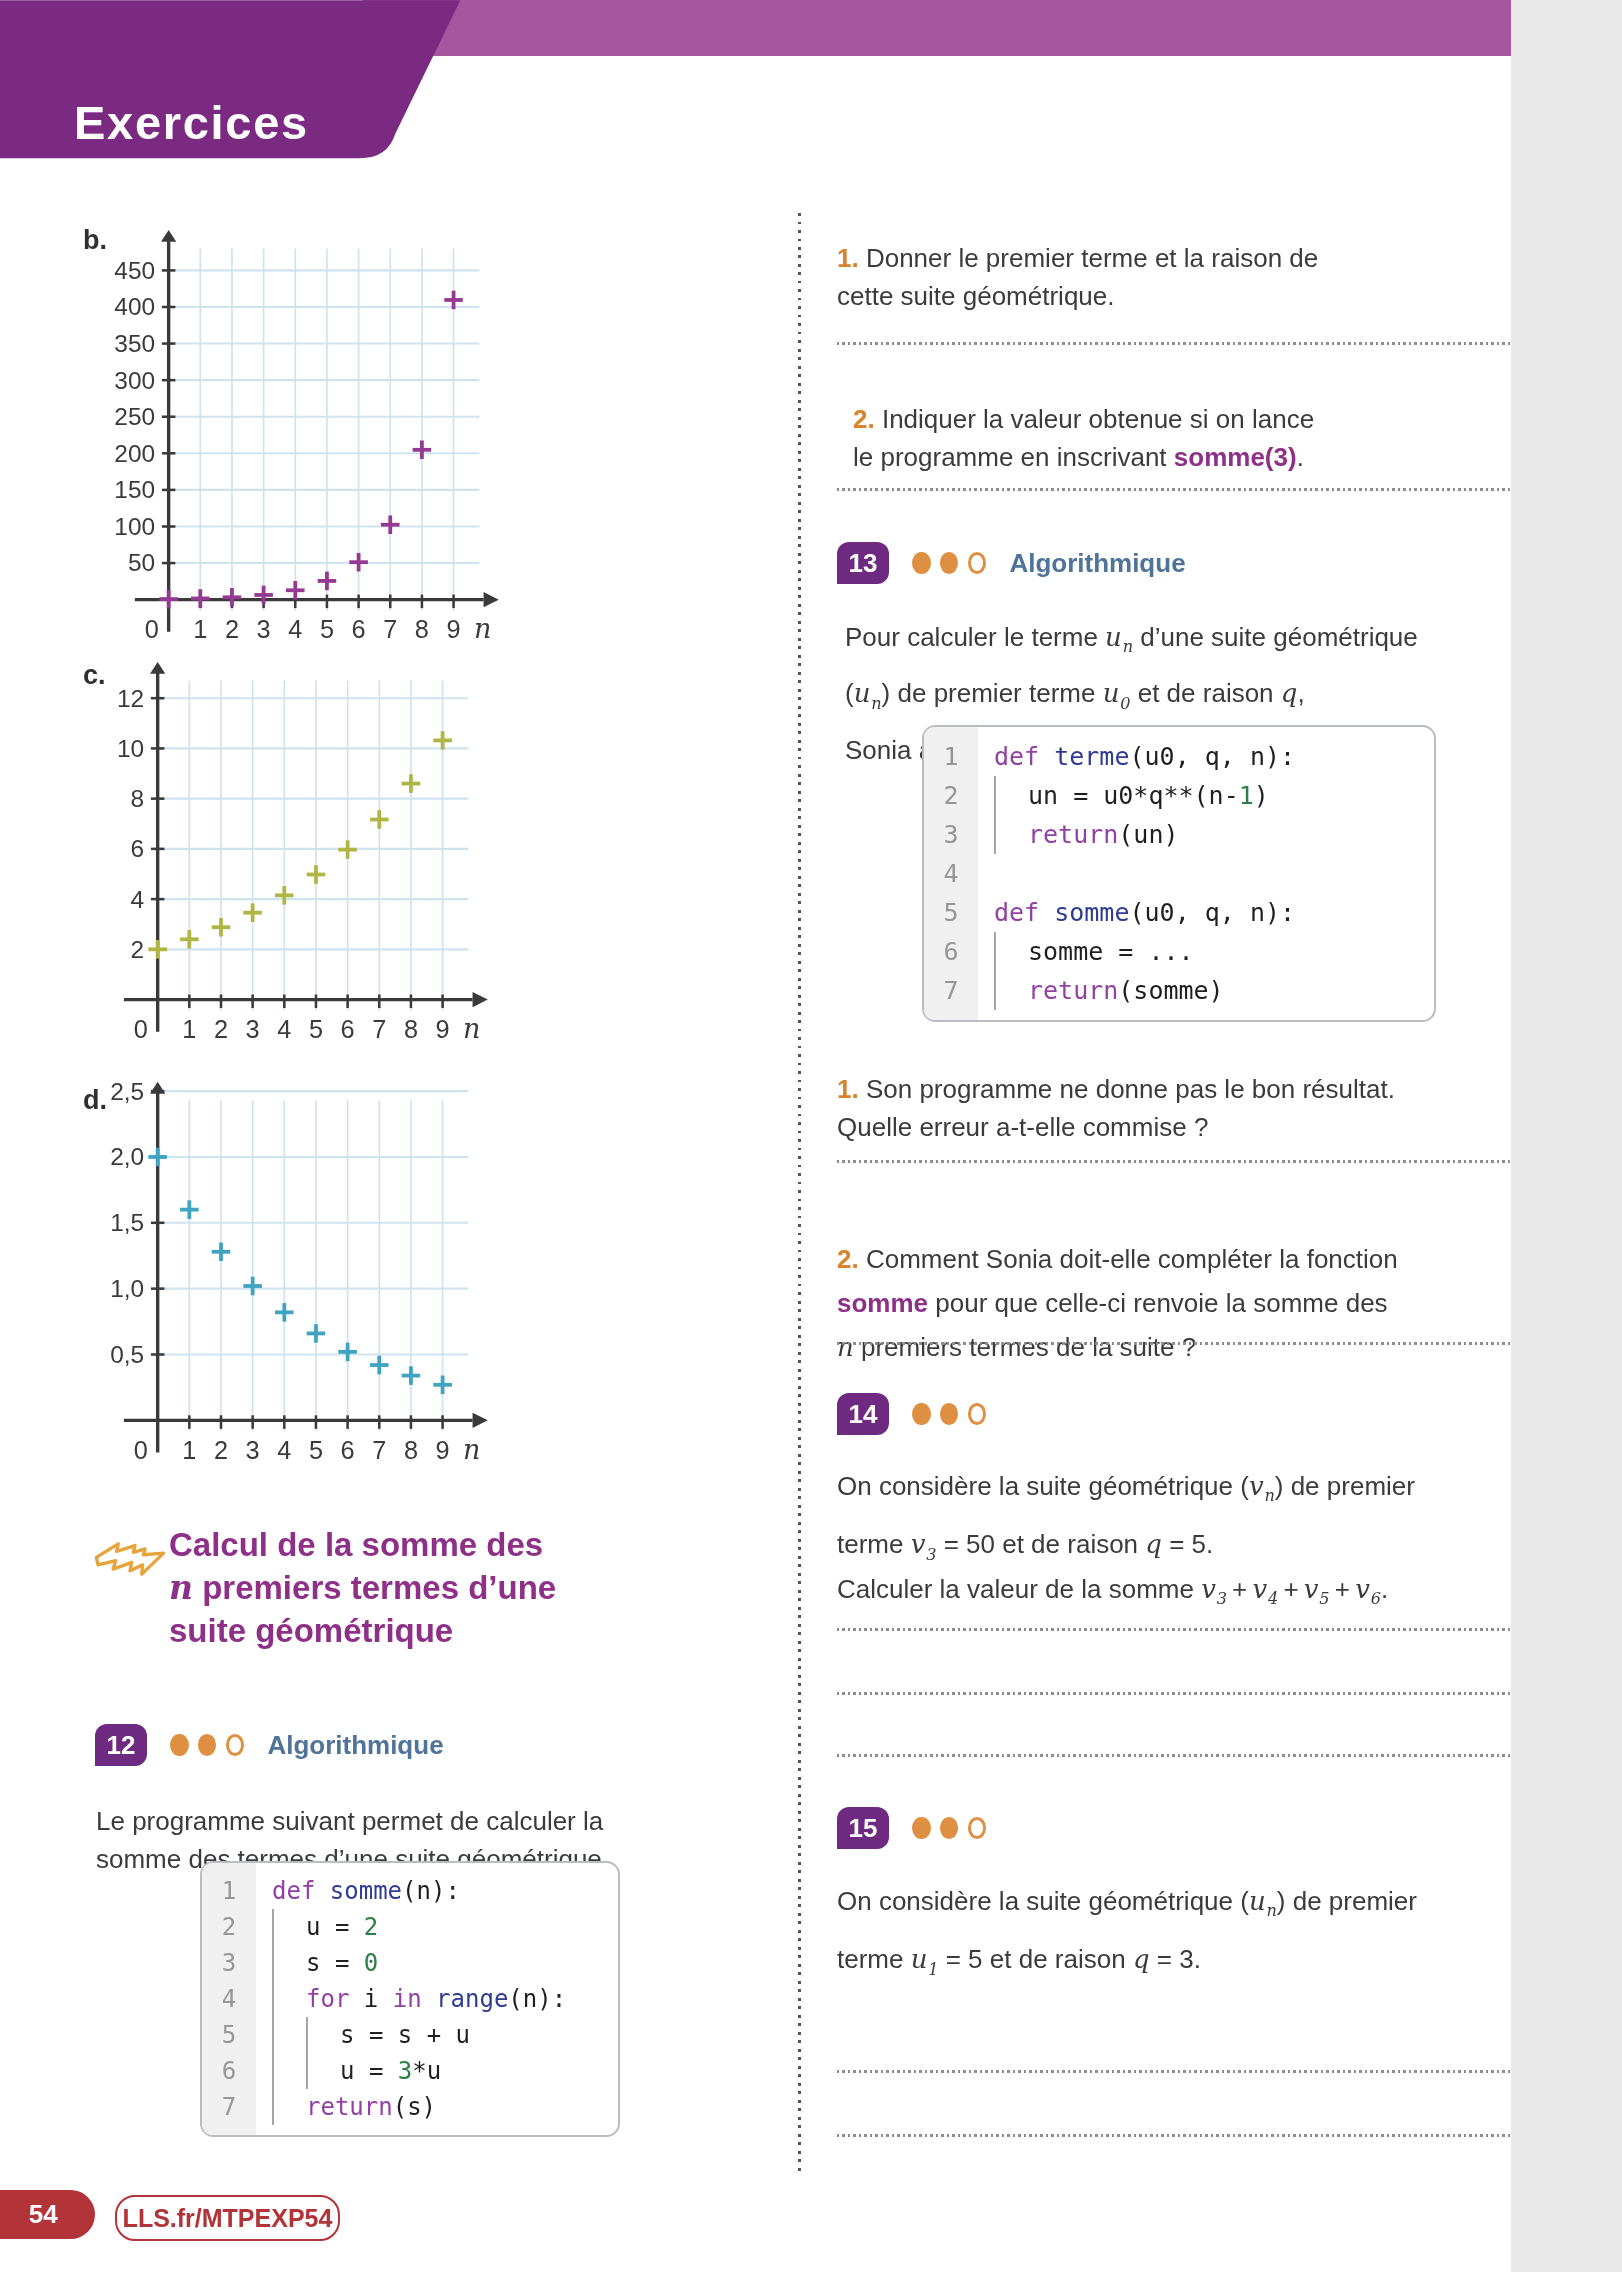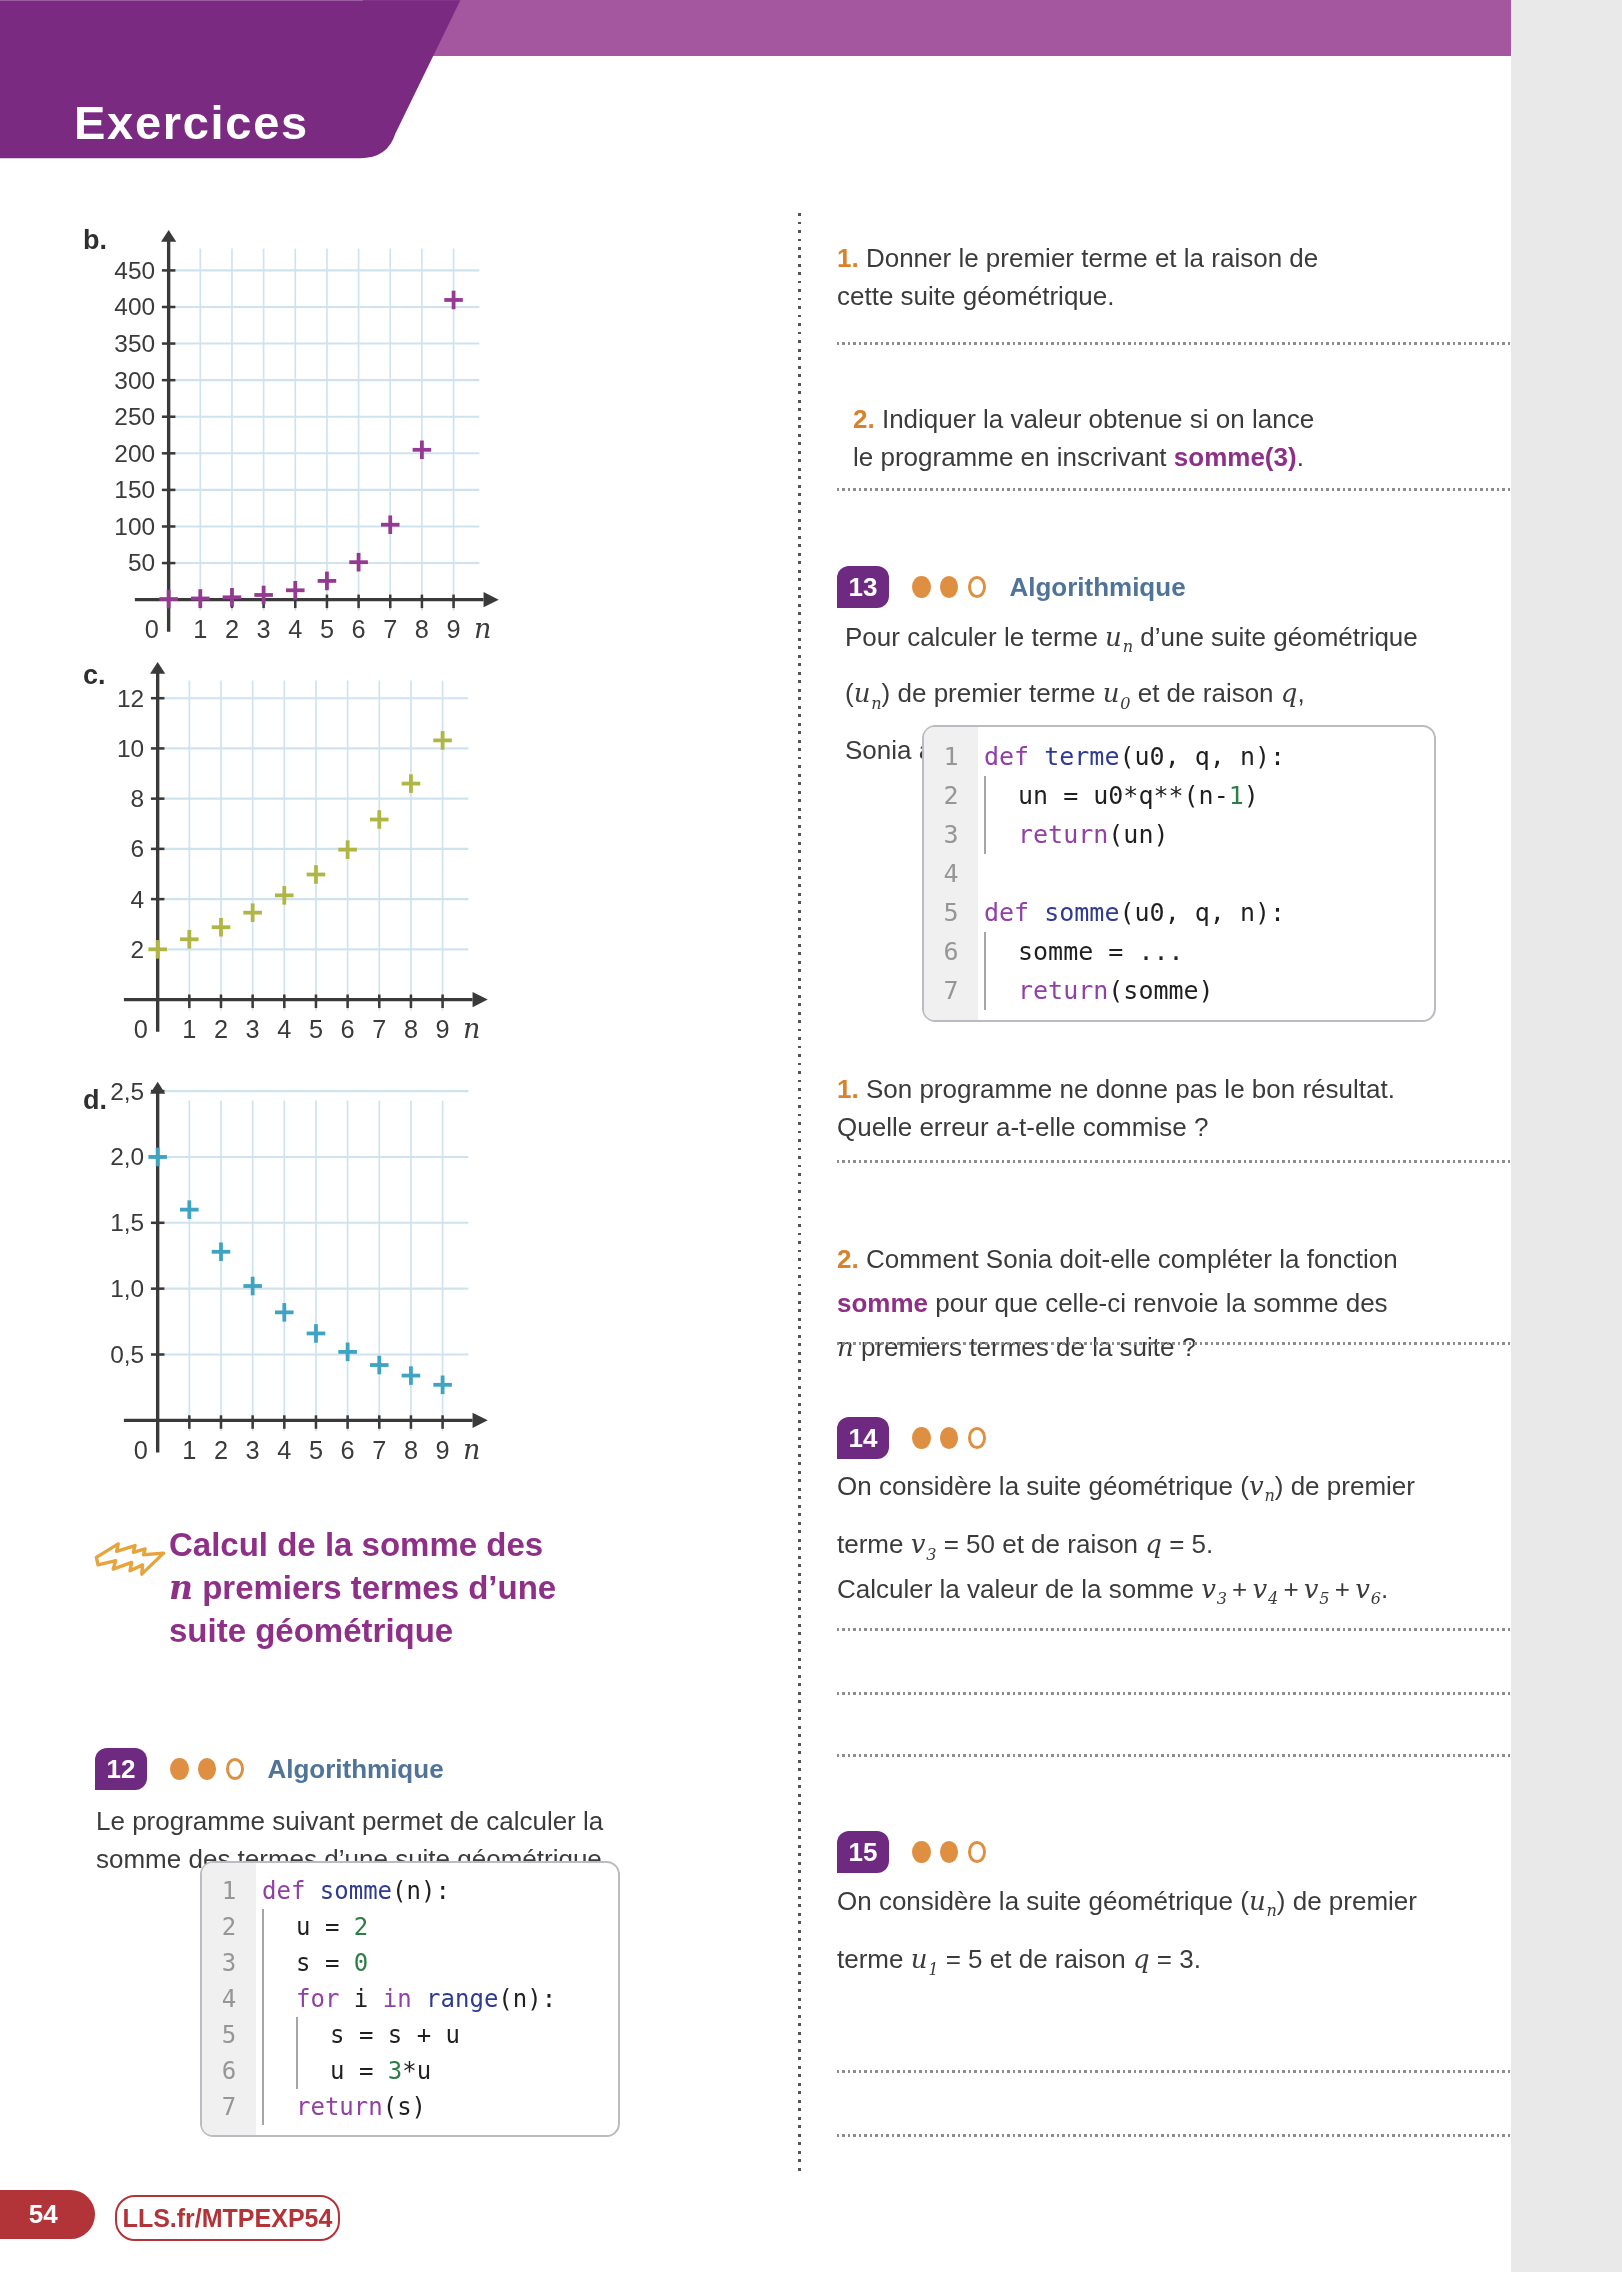--- a/index.html
+++ b/index.html
@@ -19,21 +19,21 @@
   .fig{position:absolute;left:0;width:490px;}
   .fig-label{position:absolute;left:28px;top:6.8px;font-size:27px;font-weight:700;color:#2f2f2f;}
   .fig svg{position:absolute;left:25px;top:0;}
   
   .sec-head{position:absolute;left:0;top:1312px;width:744px;}
   .sec-arrow{position:absolute;left:38px;top:13.5px;}
   .sec-lines{position:absolute;left:114px;top:0;}
   .sec-line{font-size:33px;line-height:43px;font-weight:700;color:#8e2f88;}
   .sec-line .rv{color:#8e2f88;}
   
-  .ex-head{position:absolute;display:flex;align-items:center;gap:23px;margin-top:24px;}
+  .ex-head{position:absolute;display:flex;align-items:center;gap:23px;}
   .badge{width:52px;height:42px;background:#6d2a80;color:#fff;font-weight:700;font-size:26px;
          display:flex;align-items:center;justify-content:center;border-radius:12px 12px 12px 0;}
   .dots{display:flex;align-items:center;gap:9.3px;}
   .dot{width:18.6px;height:22px;border-radius:50%;background:#df8f41;box-sizing:border-box;}
   .dot.o{background:#fff;border:3.4px solid #df8f41;}
   .tag{font-size:26px;font-weight:700;color:#4f7399;}
   
   .q,.para{position:absolute;font-size:26px;color:#3b3b3b;}
   .q{line-height:38px;}
   .para{line-height:46px;}
@@ -44,21 +44,21 @@
   .dotline{position:absolute;left:0;width:735px;height:2.5px;
            background:repeating-linear-gradient(to right,#8d8d8d 0 2.1px,transparent 2.1px 5.5px);}
   
   .codebox{position:absolute;background:#fff;border:2.5px solid #b9bcc0;border-radius:13.5px;padding:10px 0;}
   .gbg{position:absolute;left:0;top:0;bottom:0;width:54px;background:#f0f0f0;border-radius:10px 0 0 10px;}
   .crow{position:relative;display:flex;align-items:stretch;
         font-family:"DejaVu Sans Mono",monospace;}
   .codebox.sm .crow{line-height:36px;font-size:24px;}
   .codebox.lg .crow{line-height:39px;font-size:25px;}
   .lno{width:54px;flex:none;text-align:center;color:#969696;}
-  .cline{display:flex;align-items:stretch;padding-left:6px;justify-content:center;}
+  .cline{display:flex;align-items:stretch;padding-left:16px;justify-content:center;}
   .g{width:32px;flex:none;border-left:2.5px solid #a5a5a5;}
   .toks{white-space:pre;}
   .tk-k{color:#9140a5;}
   .tk-f{color:#2f3a92;}
   .tk-d{color:#2e7d46;}
   .tk-p{color:#1f1f1f;}
   
   .pagenum{position:absolute;left:0px;top:2190px;width:95px;height:49px;background:#b23338;
            border-radius:0 24.5px 24.5px 0;color:#fff;font-weight:700;font-size:26px;
            display:flex;align-items:center;justify-content:center;padding-right:8.5px;box-sizing:border-box;}

